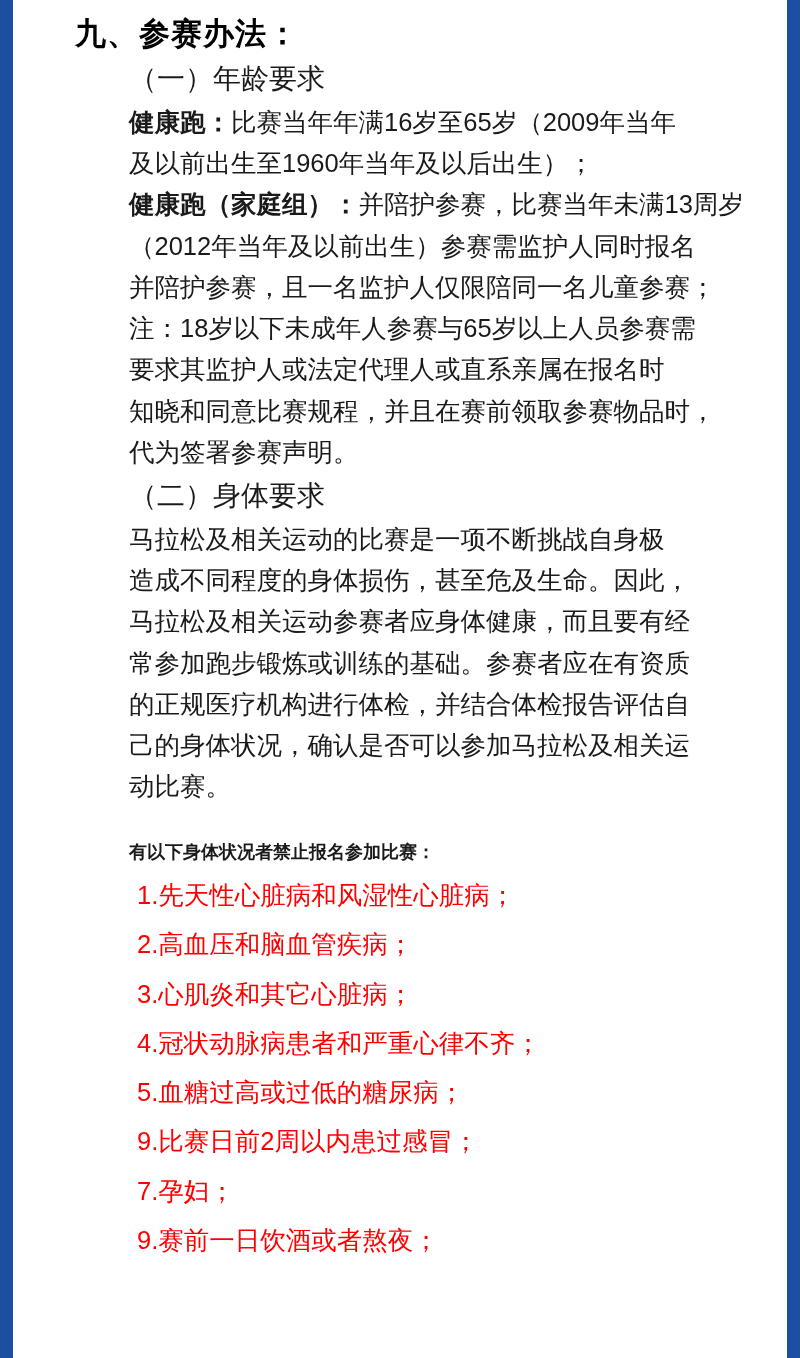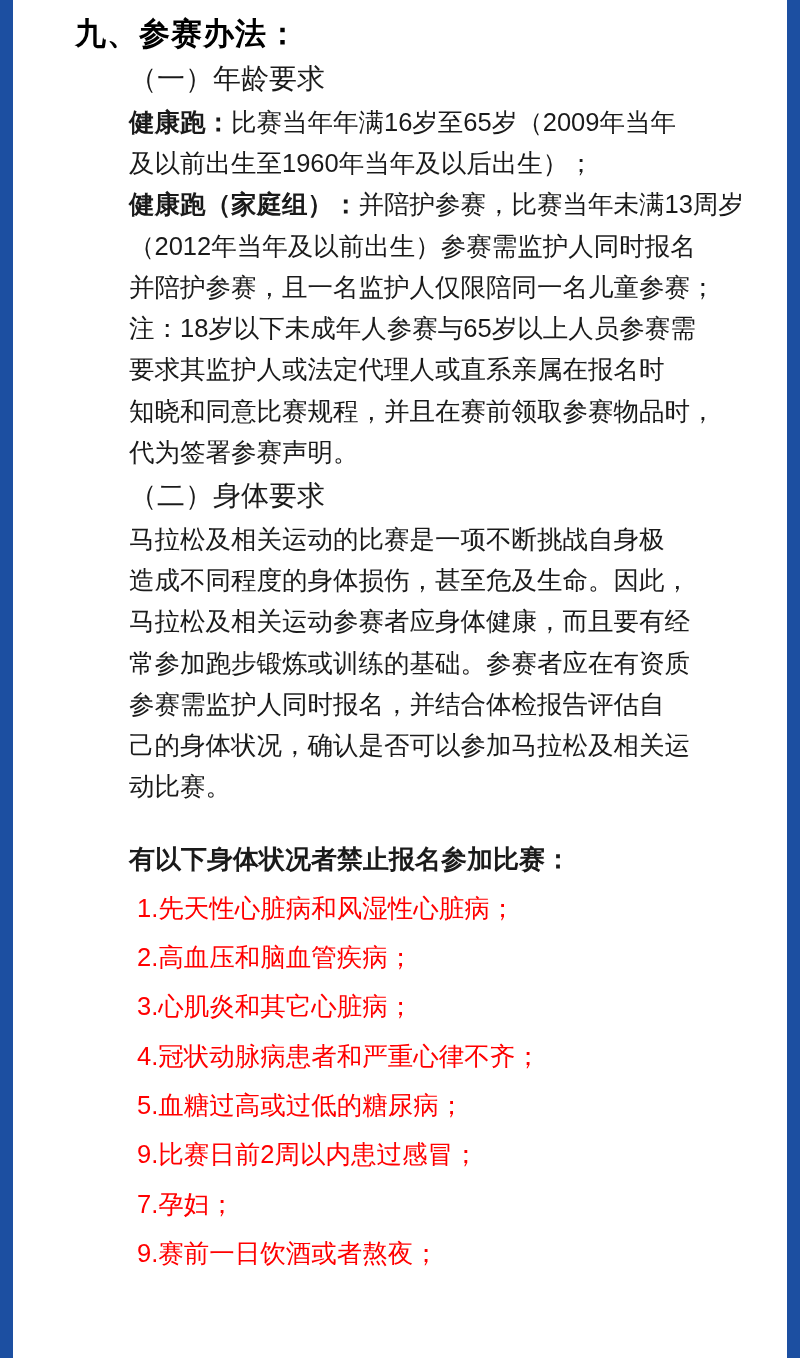--- a/index.html
+++ b/index.html
@@ -72,21 +72,21 @@
     margin: 0;
     padding: 0;
   }
   .bold {
     font-weight: bold;
   }
   .list-head {
     font-weight: bold;
     margin-top: 30px;
     margin-bottom: 4px;
-    font-size: 26px;
+    font-size: 18px;
     line-height: 1.62;
   }
   .danger-list {
     margin: 0;
     padding: 0;
     list-style: none;
     color: #ff0000;
     font-size: 25.5px;
     line-height: 1.62;
   }
@@ -134,21 +134,21 @@
       <div class="para">要求其监护人或法定代理人或直系亲属在报名时</div>
       <div class="para">知晓和同意比赛规程，并且在赛前领取参赛物品时，</div>
       <div class="para">代为签署参赛声明。</div>
 
       <div class="para sub-head">（二）身体要求</div>
 
       <div class="para">马拉松及相关运动的比赛是一项不断挑战自身极</div>
       <div class="para">造成不同程度的身体损伤，甚至危及生命。因此，</div>
       <div class="para">马拉松及相关运动参赛者应身体健康，而且要有经</div>
       <div class="para">常参加跑步锻炼或训练的基础。参赛者应在有资质</div>
-      <div class="para">参赛需监护人同时报名，并结合体检报告评估自</div>
+      <div class="para">的正规医疗机构进行体检，并结合体检报告评估自</div>
       <div class="para">己的身体状况，确认是否可以参加马拉松及相关运</div>
       <div class="para">动比赛。</div>
 
       <div class="list-head">有以下身体状况者禁止报名参加比赛：</div>
 
       <ul class="danger-list">
         <li>1.先天性心脏病和风湿性心脏病；</li>
         <li>2.高血压和脑血管疾病；</li>
         <li>3.心肌炎和其它心脏病；</li>
         <li>4.冠状动脉病患者和严重心律不齐；</li>

